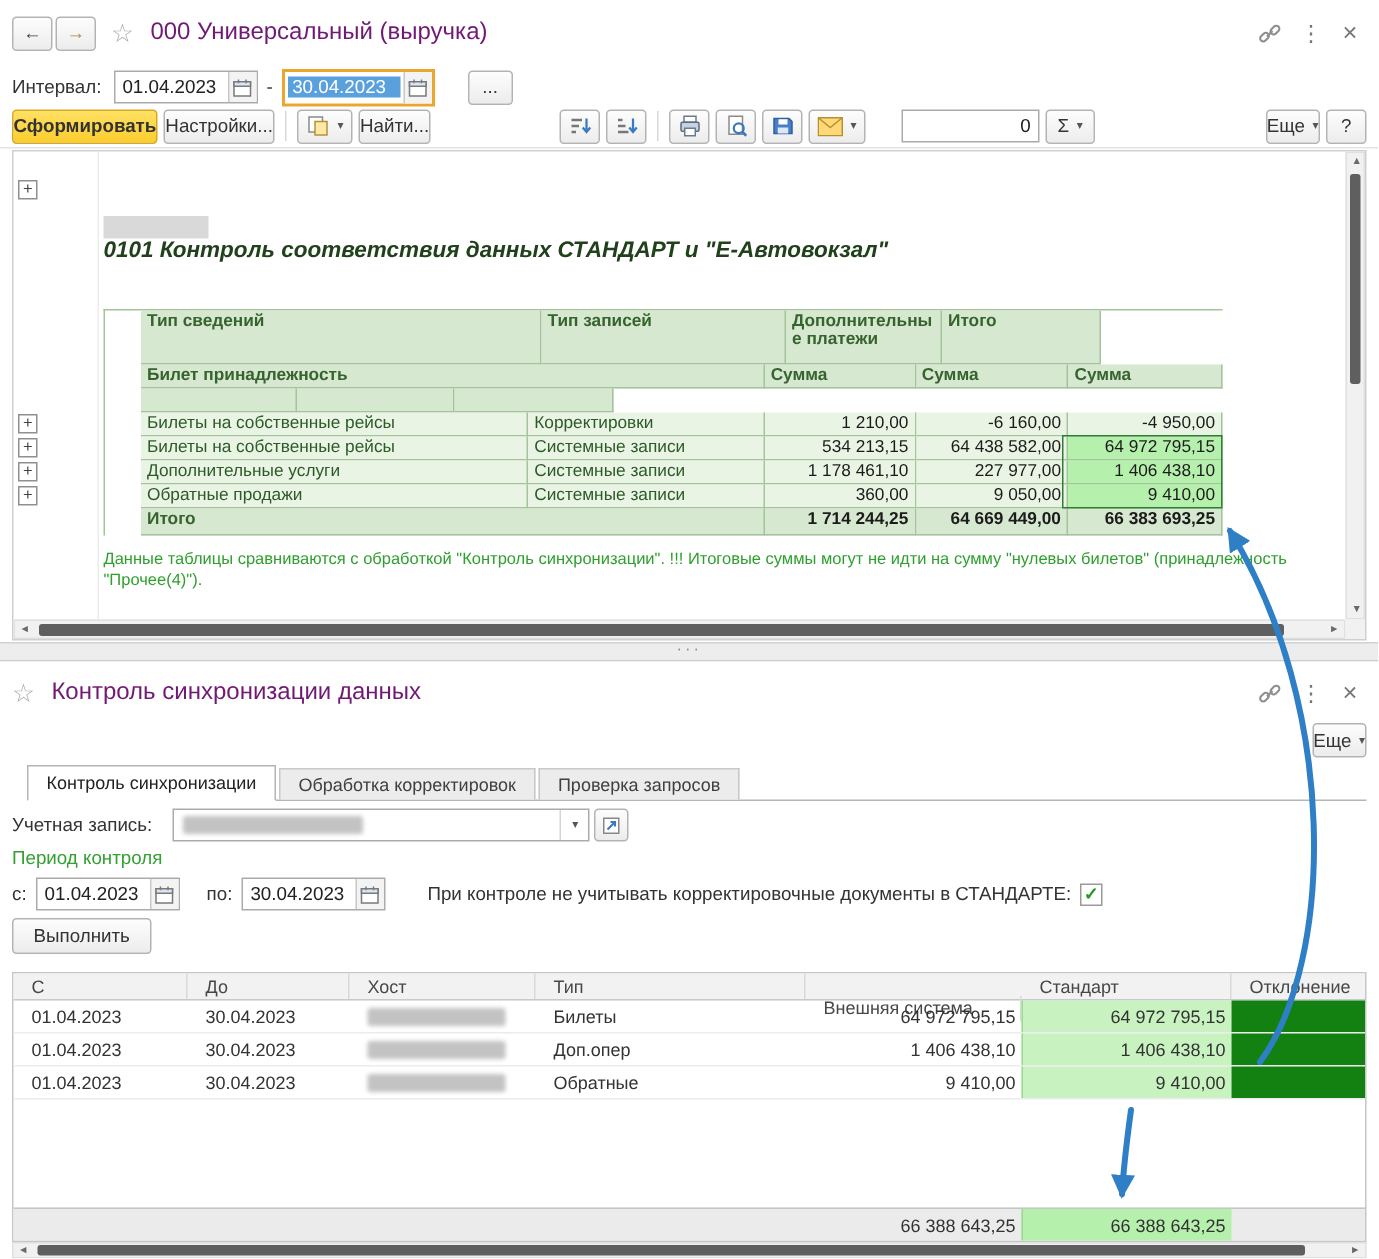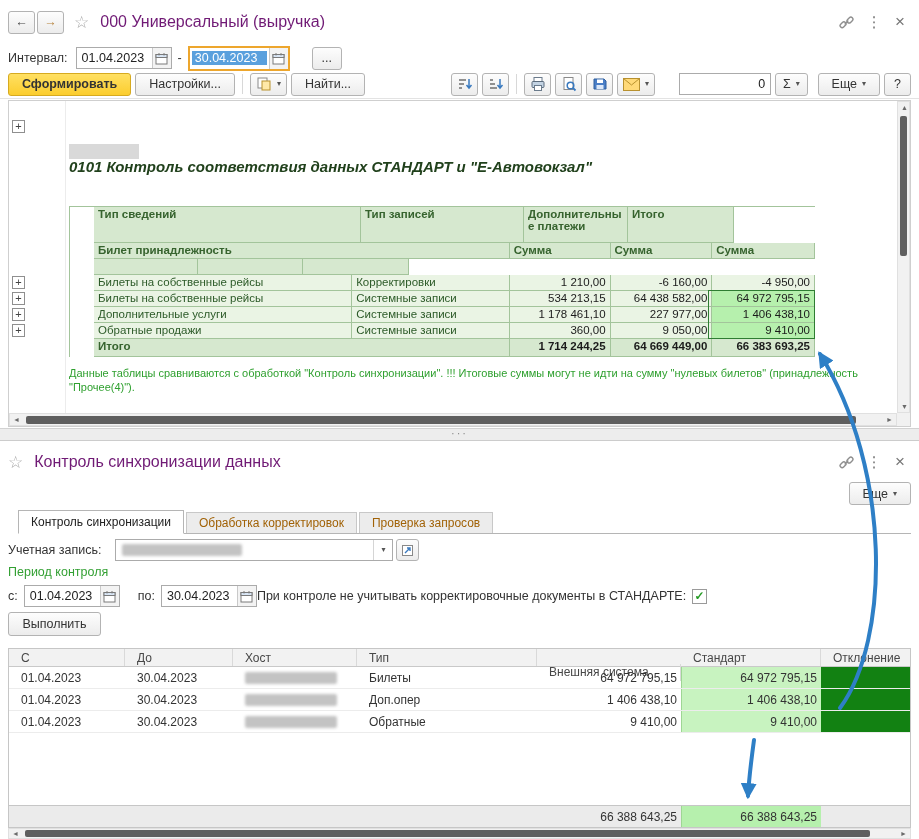--- a/index.html
+++ b/index.html
@@ -4,21 +4,21 @@
 <style>
   * { margin:0; padding:0; box-sizing:border-box; }
   body { font-family:"Liberation Sans", sans-serif; background:#fff; }
   #app { position:relative; width:919px; height:839px; background:#fff; overflow:hidden;
          font-size:12.5px; color:#333; }
   .abs { position:absolute; }
   .flex { display:flex; align-items:center; }
 
   
   .btn { display:inline-flex; align-items:center; justify-content:center; gap:5px; height:23px;
-         padding:0 13px; background:linear-gradient(#fdfdfd,#ececec); border:1px solid #b3b3b3;
+         padding:0 0; background:linear-gradient(#fdfdfd,#ececec); border:1px solid #b3b3b3;
          border-radius:3px; color:#333; font-size:12.5px; white-space:nowrap; }
   .btn-ico { width:27px; padding:0; }
   .yellow { background:linear-gradient(#ffe063,#fbcd2e); border-color:#d6aa20; font-weight:bold; }
   .caret { font-size:8px; color:#555; line-height:1; }
   .sep { width:1px; height:20px; background:#d8d8d8; margin:0 3px; flex:none; }
   .inp { display:inline-flex; align-items:center; height:22px; border:1px solid #ababab; background:#fff; }
   .inp .val { padding:0 5px; font-size:12.5px; color:#222; }
   .calbtn { width:19px; align-self:stretch; display:flex; align-items:center; justify-content:center;
             background:#f3f3f3; border-left:1px solid #c9c9c9; }
   .winbtn { width:22px; height:22px; display:flex; align-items:center; justify-content:center;
@@ -51,21 +51,21 @@
 
   
   #split { top:428px; left:0; width:919px; height:13px; background:#ededed;
            border-top:1px solid #d2d2d2; border-bottom:1px solid #cccccc;
            text-align:center; color:#8a8a8a; font-size:11px; line-height:9px; letter-spacing:2px; }
 
   
   #w2 { top:441px; left:0; width:919px; height:398px; background:#fff; }
   .tabbar { display:flex; align-items:flex-end; border-bottom:1px solid #b5b5b5; height:24px; }
   .tab { padding:0 12px; font-size:12px; display:flex; align-items:center; height:21px;
-         background:#ececec; border:1px solid #c8c8c8; border-bottom:none; margin-right:2px; color:#a16207; }
+         background:#ececec; border:1px solid #c8c8c8; border-bottom:none; margin-right:2px; color:#404040; }
   .tab.active { background:#fff; border:1px solid #b5b5b5; border-bottom:1px solid #fff; height:24px;
                 margin-bottom:-1px; color:#222; }
   .greenlbl { color:#33a033; }
 
   
   #grid { left:8px; top:207px; width:903px; height:180px; border:1px solid #c6c6c6; font-size:12px; background:#fff; }
   .grow { display:flex; height:22px; border-bottom:1px solid #ececec; align-items:center; }
   .ghead { display:flex; height:18px; background:#f2f2f2; border-bottom:1px solid #c9c9c9; color:#474747; align-items:center; }
   .gc { padding:0 12px 0 12px; overflow:hidden; white-space:nowrap; height:100%; display:flex; align-items:center; }
   .ghead .gc { border-right:1px solid #d9d9d9; }
@@ -364,21 +364,21 @@
         <span class="val" style="flex:1;">30.04.2023</span>
         <span class="calbtn">
           <svg width="13" height="13" viewBox="0 0 13 13">
               <rect x="1" y="2.5" width="11" height="9.5" fill="#fff" stroke="#7a7a7a"></rect>
               <rect x="1" y="2.5" width="11" height="3" fill="#d9e6f5" stroke="#7a7a7a"></rect>
               <line x1="4" y1="1" x2="4" y2="3.5" stroke="#7a7a7a"></line>
               <line x1="9" y1="1" x2="9" y2="3.5" stroke="#7a7a7a"></line>
             </svg>
         </span>
       </span>
-      <span style="">При контроле не учитывать корректировочные документы в СТАНДАРТЕ:</span>
+      <span style="margin-left:28px;">При контроле не учитывать корректировочные документы в СТАНДАРТЕ:</span>
       <span class="chk" style="margin-left:6px;">
         <span>✓</span>
       </span>
     </div>
 
     <span class="btn abs" style="left:8px;top:171px;width:93px;height:24px;">Выполнить</span>
 
     <div class="abs" id="grid">
       <div class="ghead">
         <span class="gc g1">С</span>

